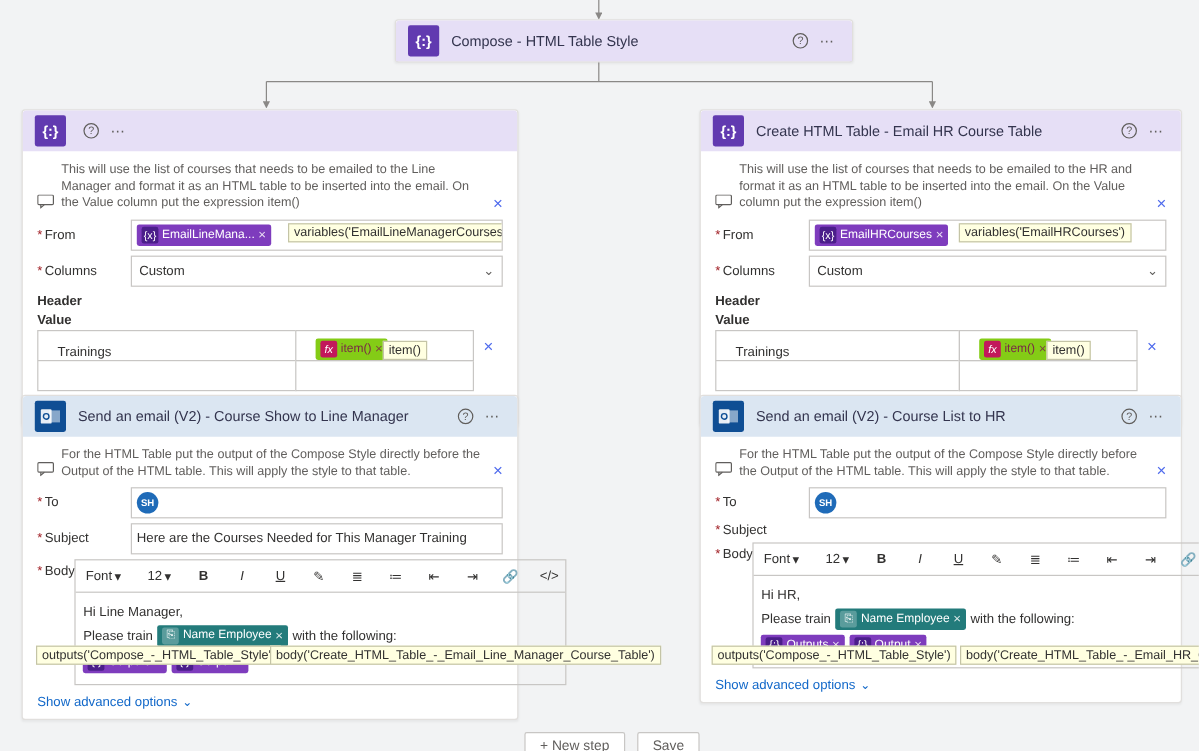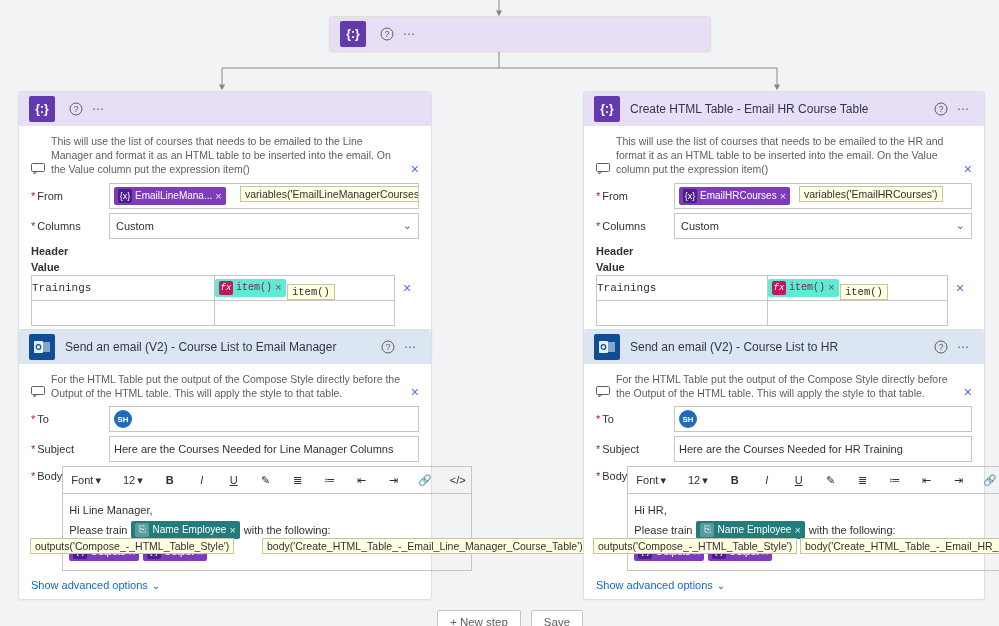--- a/index.html
+++ b/index.html
@@ -124,21 +124,21 @@
   }
   .token .badge {
     width: 14px; height: 14px;
     display: flex; align-items: center; justify-content: center;
     border-radius: 2px;
     font-size: 9px;
     background: rgba(255,255,255,0.25);
   }
   .token.var { background: #7e3cbd; color: #fff; }
   .token.var .badge { background: #4b1e8a; }
-  .token.fx  { background: #5eead4; color: #7a2946; }
+  .token.fx  { background: #84cc16; color: #7a2946; }
   .token.fx .badge { background: #c2185b; color: #fff; font-style: italic; }
   .token.teal { background: #237b7b; color: #fff; }
   .token .x { cursor: pointer; font-size: 11px; opacity: 0.85; }
   .tooltip {
     position: absolute;
     background: #ffffe1;
     border: 1px solid #c4c4a6;
     font-size: 10.5px;
     padding: 1px 4px;
     white-space: nowrap;
@@ -155,24 +155,23 @@
     padding: 2px 0;
   }
   .hv-row {
     display: flex;
     align-items: center;
   }
   .hv-cell {
     border: 1px solid #c8c6c4;
     height: 24px;
     display: flex;
-    align-items: center;
-    padding: 0 0;
+    align-items: flex-end;
+    padding: 0 16px;
     background: #fff;
-    font-family: Liberation Mono, monospace;
   }
   .hv-del {
     width: 24px;
     text-align: center;
     color: #4f6bed;
     cursor: pointer;
     font-size: 14px;
   }
   .adv-link {
     color: #1268c9;
@@ -257,20 +256,21 @@
 
   <line x1="222" y1="290" x2="222" y2="326" stroke="#8a8886" stroke-width="1" marker-end="url(#arrow)"></line>
   <line x1="777" y1="290" x2="777" y2="326" stroke="#8a8886" stroke-width="1" marker-end="url(#arrow)"></line>
 </svg>
 
 <div class="card" style="left:329px; top:16px; width:380px;">
   <div class="card-header purple">
     <div class="hdr-icon purple">
         <span>{:}</span>
       </div>
+    <div class="hdr-title">Compose - HTML Table Style</div>
     <div class="hdr-help">
       <svg width="14" height="14" viewBox="0 0 14 14">
           <circle cx="7" cy="7" r="6" fill="none" stroke="#605e5c"></circle>
           <text x="7" y="10" text-anchor="middle" font-size="9" fill="#605e5c">?</text>
         </svg>
     </div>
     <div class="hdr-menu">⋯</div>
   </div>
 </div>
 
@@ -421,21 +421,21 @@
 
 <div class="card" style="left:18px; top:329px; width:412px;">
   <div class="card-header blue">
     <div class="hdr-icon blue">
       <svg width="18" height="18" viewBox="0 0 18 18">
           <rect x="1" y="3" width="9" height="12" rx="1" fill="#fff" opacity="0.9"></rect>
           <rect x="8" y="4" width="9" height="10" fill="#fff" opacity="0.5"></rect>
           <circle cx="5.5" cy="9" r="2.3" fill="none" stroke="#0f4e94" stroke-width="1.2"></circle>
         </svg>
     </div>
-    <div class="hdr-title">Send an email (V2) - Course List to Email Manager</div>
+    <div class="hdr-title">Send an email (V2) - Course Show to Line Manager</div>
     <div class="hdr-help">
       <svg width="14" height="14" viewBox="0 0 14 14">
           <circle cx="7" cy="7" r="6" fill="none" stroke="#605e5c"></circle>
           <text x="7" y="10" text-anchor="middle" font-size="9" fill="#605e5c">?</text>
         </svg>
     </div>
     <div class="hdr-menu">⋯</div>
   </div>
   <div class="card-body">
     <div class="note-row">
@@ -450,21 +450,21 @@
     </div>
     <div class="frow">
       <div class="flabel req">To</div>
       <div class="finput">
         <span class="pill-sh">SH</span>
       </div>
     </div>
     <div class="frow">
       <div class="flabel req">Subject</div>
       <div class="finput">
-          <span>Here are the Courses Needed for Line Manager Columns</span>
+          <span>Here are the Courses Needed for This Manager Training</span>
         </div>
     </div>
     <div class="frow" style="align-items:flex-start;">
       <div class="flabel req" style="padding-top:4px;">Body</div>
       <div class="rte" style="flex:1;">
         <div class="rte-toolbar">
           <div class="rte-sel">
               <span>Font</span> 
               <span>▾</span>
             </div>
@@ -512,21 +512,21 @@
       </div>
     </div>
     <div class="adv-link">
       <span>Show advanced options</span>
       <span class="chev">⌄</span>
     </div>
   </div>
 </div>
 
 <span class="tooltip" style="left:30px; top:538px;">outputs('Compose_-_HTML_Table_Style')</span>
-<span class="tooltip" style="left:225px; top:538px;margin-left:37px;">body('Create_HTML_Table_-_Email_Line_Manager_Course_Table')</span>
+<span class="tooltip" style="left:225px; top:538px;">body('Create_HTML_Table_-_Email_Line_Manager_Course_Table')</span>
 
 <div class="card" style="left:583px; top:329px; width:400px;">
   <div class="card-header blue">
     <div class="hdr-icon blue">
       <svg width="18" height="18" viewBox="0 0 18 18">
           <rect x="1" y="3" width="9" height="12" rx="1" fill="#fff" opacity="0.9"></rect>
           <rect x="8" y="4" width="9" height="10" fill="#fff" opacity="0.5"></rect>
           <circle cx="5.5" cy="9" r="2.3" fill="none" stroke="#0f4e94" stroke-width="1.2"></circle>
         </svg>
     </div>
@@ -551,23 +551,20 @@
       <div class="note-close">×</div>
     </div>
     <div class="frow">
       <div class="flabel req">To</div>
       <div class="finput">
         <span class="pill-sh">SH</span>
       </div>
     </div>
     <div class="frow">
       <div class="flabel req">Subject</div>
-      <div class="finput">
-          <span>Here are the Courses Needed for HR Training</span>
-        </div>
     </div>
     <div class="frow" style="align-items:flex-start;">
       <div class="flabel req" style="padding-top:4px;">Body</div>
       <div class="rte" style="flex:1;">
         <div class="rte-toolbar">
           <div class="rte-sel">
               <span>Font</span> 
               <span>▾</span>
             </div>
           <div class="rte-sel">

